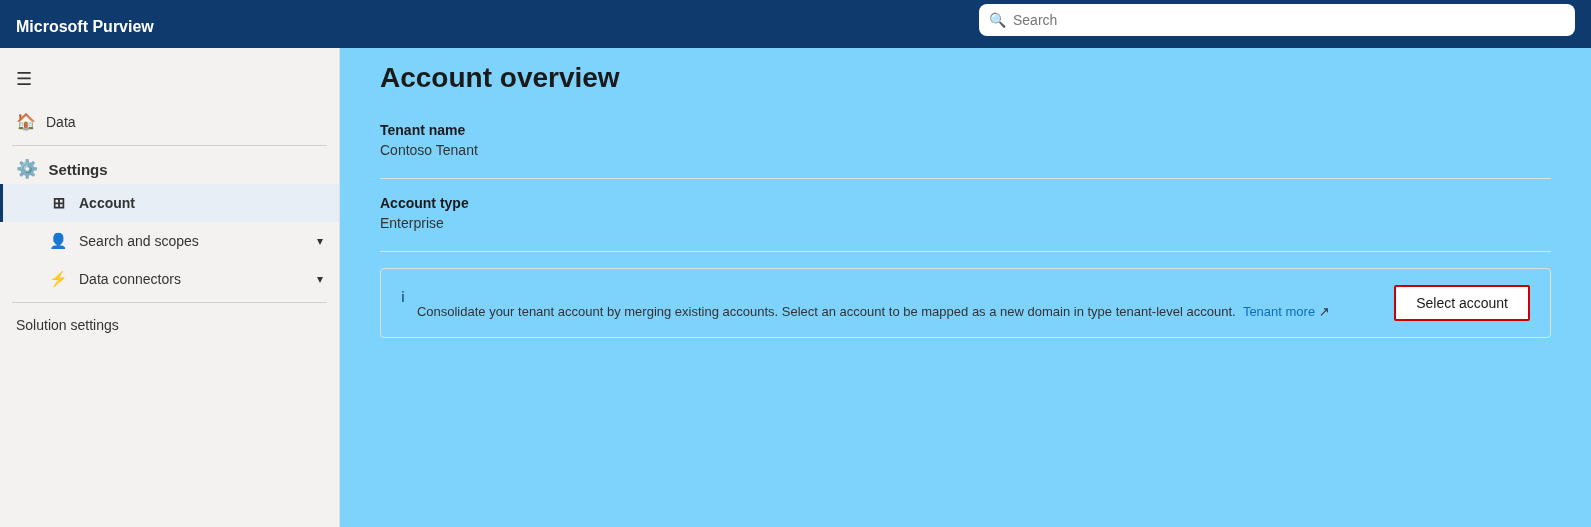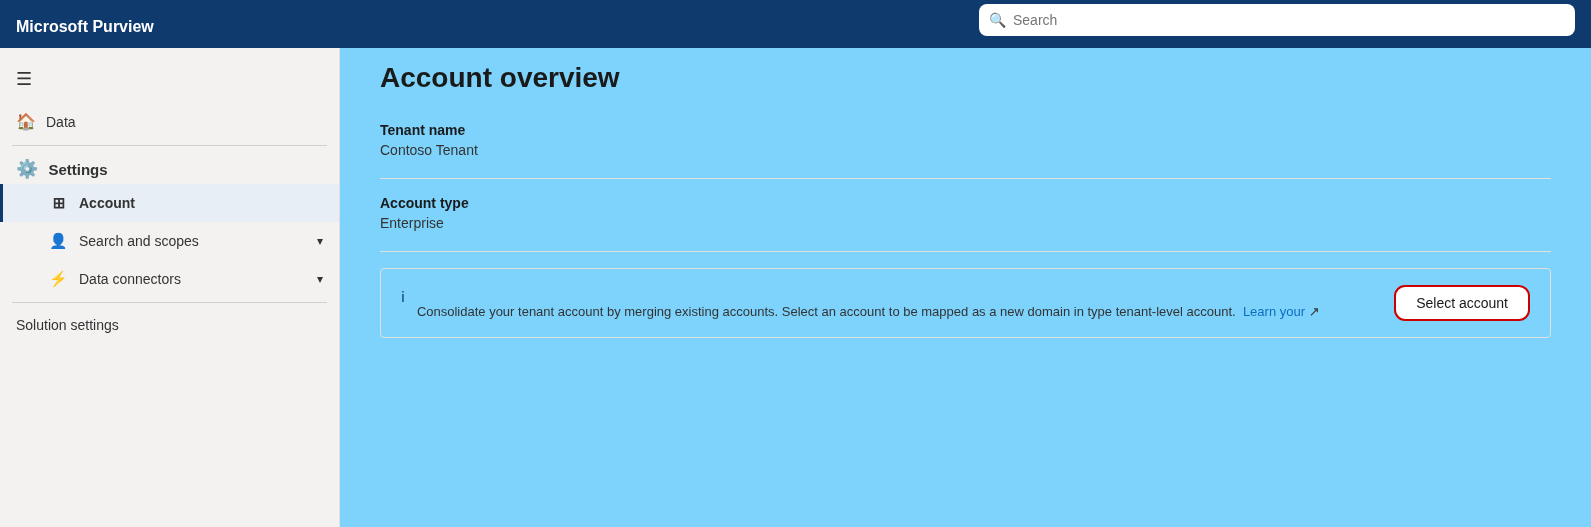--- a/index.html
+++ b/index.html
@@ -218,21 +218,21 @@
       text-decoration: none;
       font-size: 13px;
     }
     .select-account-btn {
       border: 2px solid #c00;
       background: white;
       color: #1a1a1a;
       padding: 8px 20px;
       font-size: 14px;
       cursor: pointer;
-      border-radius: 11px;
+      border-radius: 2px;
       white-space: nowrap;
       margin-left: 16px;
       align-self: flex-end;
       flex-shrink: 0;
     }
 
     .azure-resource-inner {
       display: flex;
       align-items: flex-end;
       flex: 1;
@@ -306,21 +306,21 @@
 
     <hr class="section-divider">
 
     <div class="azure-resource-section">
 
       <div class="azure-resource-box">
         <span class="box-icon">ℹ</span>
         <div class="azure-resource-inner">
           <div class="azure-resource-text">
             <span>Consolidate your tenant account by merging existing accounts. Select an account to be mapped as a new domain in type tenant-level account.</span>
-            &nbsp;<a class="learn-more-link" href="#">Learn your</a>&nbsp;↗
+            &nbsp;<a class="learn-more-link" href="#">Tenant more</a>&nbsp;↗
           </div>
           <button class="select-account-btn">Select account</button>
         </div>
       </div>
     </div>
   </main>
 
 </div>
 
 </body></html>

